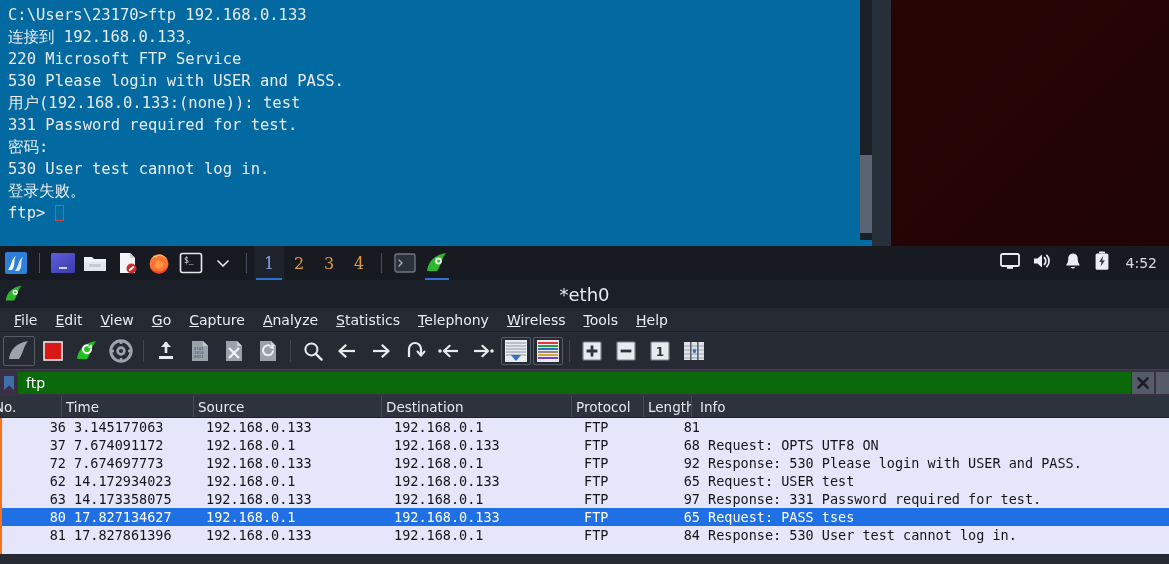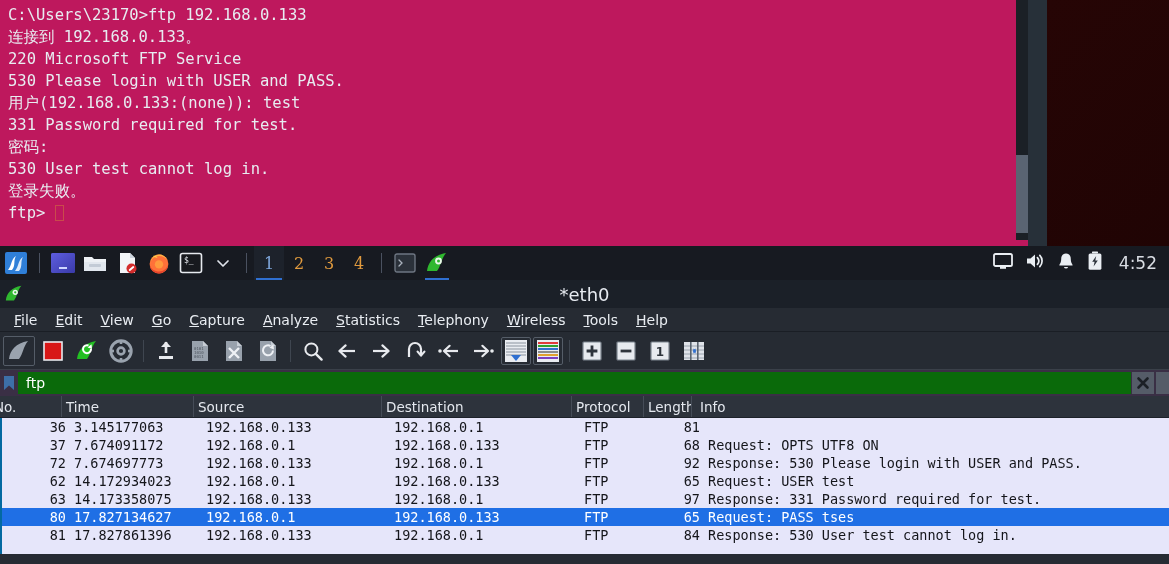--- a/index.html
+++ b/index.html
@@ -11,22 +11,22 @@
   }
 
   
   #desktop {
     position: absolute; left: 0; top: 0; width: 1169px; height: 246px;
     background: linear-gradient(135deg, #1d0303 0%, #2d0606 45%, #200404 100%);
   }
 
   
   #terminal {
-    position: absolute; left: 0; top: 0; width: 1047px; height: 246px;
-    background: #be185d;
+    position: absolute; left: 0; top: 0; width: 891px; height: 246px;
+    background: #0369a1;
     overflow: hidden;
   }
   #term-text {
     position: absolute; left: 8px; top: 4px; width: 855px;
     font-family: "DejaVu Sans Mono", monospace;
     font-size: 15.5px;
     line-height: 22px;
     color: #e8ecf1;
     white-space: pre;
   }
@@ -77,21 +77,21 @@
     content: ""; position: absolute; left: 2px; right: 2px; bottom: 0;
     height: 2px; background: #2f6fd0;
   }
   #tray {
     margin-left: auto;
     display: flex; align-items: center; gap: 12px;
     padding-right: 12px;
   }
   #clock {
     font-family: "DejaVu Sans", sans-serif;
-    font-size: 17px; color: #d9dde3;
+    font-size: 14px; color: #d9dde3;
     margin-left: 4px;
   }
 
   
   #wireshark {
     position: absolute; left: 0; top: 280px; width: 1169px; height: 284px;
     background: #262b33;
   }
   #ws-titlebar {
     position: relative; height: 28px;
@@ -175,21 +175,21 @@
     height: 22px;
     line-height: 22px;
     border-right: 1px solid #454c57;
     overflow: hidden;
     white-space: nowrap;
   }
   #pkt-body {
     background: #e6e6fa;
     height: 136px;
     overflow: hidden;
-    border-left: 2px solid #0369a1;
+    border-left: 2px solid #f97316;
   }
   .pkt-row {
     height: 18px;
     display: flex; align-items: center;
     font-family: "DejaVu Sans Mono", monospace;
     font-size: 13.5px;
     color: #14151a;
     white-space: nowrap;
   }
   .pkt-row.selected { background: #1f6fe5; color: #ffffff; }

